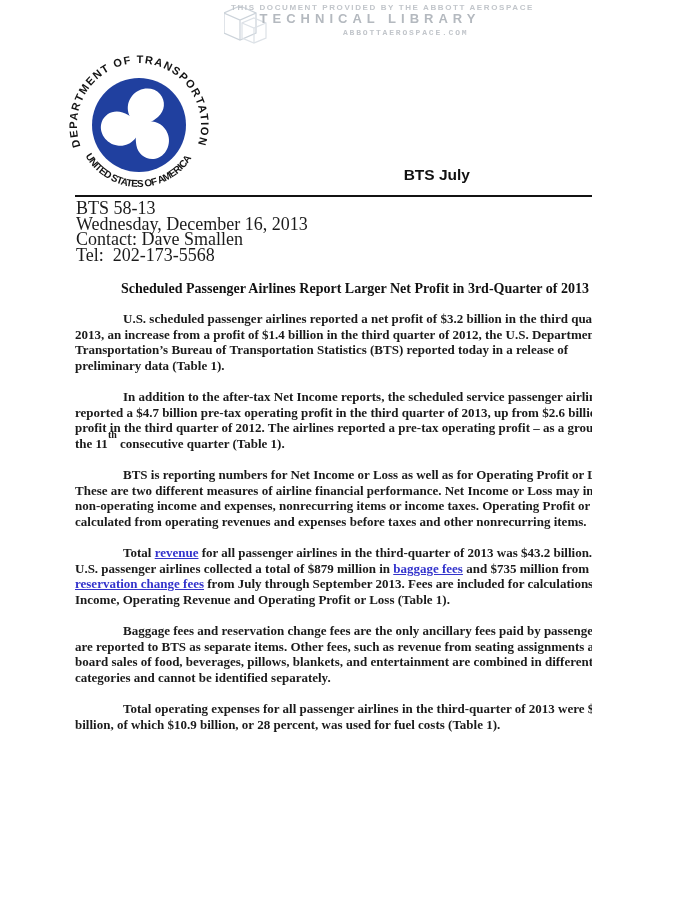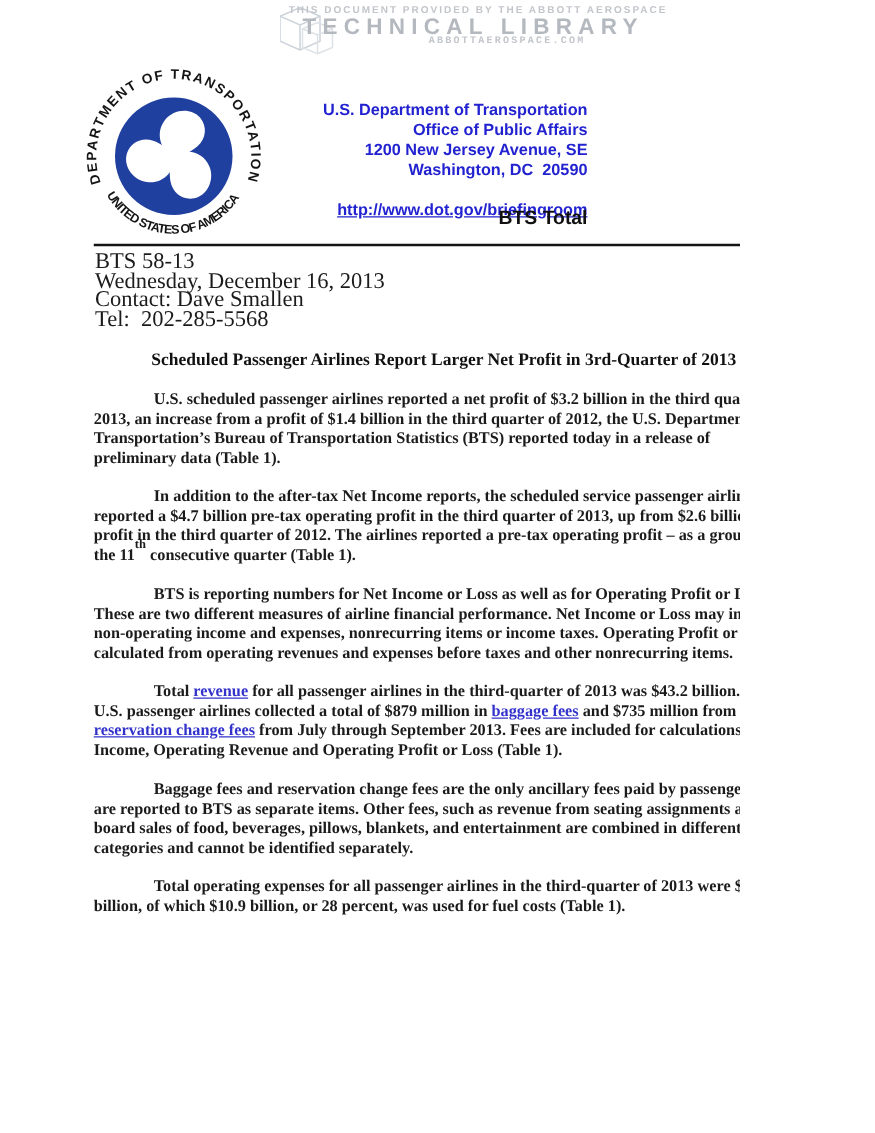--- a/index.html
+++ b/index.html
@@ -9,21 +9,21 @@
   }
 
   
   .wm1 {
     position:absolute; top:3px; left:231px; width:286px; text-align:center;
     font-family:"Liberation Sans", sans-serif; font-weight:bold; font-size:8px;
     letter-spacing:1.6px; color:#c2c6cb; white-space:nowrap;
   }
   .wm2 {
     position:absolute; top:11px; left:242px; width:256px; text-align:center;
-    font-family:"Liberation Sans", sans-serif; font-weight:bold; font-size:18px;
+    font-family:"Liberation Sans", sans-serif; font-weight:bold; font-size:13px;
     letter-spacing:5px; color:#b4b9bf; white-space:nowrap;
   }
   .wm3 {
     position:absolute; top:28px; left:343px;
     font-family:Liberation Mono, monospace; font-weight:bold; font-size:8px;
     letter-spacing:1.8px; color:#c2c6cb; white-space:nowrap;
   }
   .wm-cube { position:absolute; top:4px; left:224px; }
 
   
@@ -100,39 +100,30 @@
       <textPath href="#arcBottom" startOffset="0" textLength="128">UNITED STATES OF AMERICA</textPath>
     </text>
     <circle cx="75" cy="75" r="47" fill="#20409f"></circle>
     <g fill="#ffffff">
       <path d="M75,76 C64,70 60,56 68,46 C75,37 89,36 96,44 C102,51 101,61 94,67 C88,72 81,75 75,76 Z"></path>
       <path d="M75,76 C64,70 60,56 68,46 C75,37 89,36 96,44 C102,51 101,61 94,67 C88,72 81,75 75,76 Z" transform="rotate(120 75 75)"></path>
       <path d="M75,76 C64,70 60,56 68,46 C75,37 89,36 96,44 C102,51 101,61 94,67 C88,72 81,75 75,76 Z" transform="rotate(240 75 75)"></path>
     </g>
   </svg>
 
-  <div class="office" style="color:#2222d0">
-    <div class="hdr-line">U.S. Department of Transportation</div>
-    <div class="hdr-line">Office of Public Affairs</div>
-    <div class="hdr-line">1200 New Jersey Avenue, SE</div>
-    <div class="hdr-line">Washington, DC  20590</div>
-    <div class="hdr-line">
-      <a href="#" style="color:#2222d0">http://www.dot.gov/briefingroom</a>
-    </div>
-  </div>
 
-  <div class="bts-data">BTS Total</div>
+  <div class="bts-data">BTS July</div>
 
   <div class="rule"></div>
 
   <div class="release-info">
     <div class="info-line">BTS 58-13</div>
     <div class="info-line">Wednesday, December 16, 2013</div>
     <div class="info-line">Contact: Dave Smallen</div>
-    <div class="info-line">Tel:  202-285-5568</div>
+    <div class="info-line">Tel:  202-173-5568</div>
   </div>
 
   <div class="doc-title">Scheduled Passenger Airlines Report Larger Net Profit in 3rd-Quarter of 2013</div>
 
   <div class="body-text-block">
       <p><span>U.S. scheduled passenger airlines reported a net profit of $3.2 billion in the third quarter of 2013, an increase from a profit of $1.4 billion in the third quarter of 2012, the U.S. Department of Transportation’s Bureau of Transportation Statistics (BTS) reported today in a release of preliminary data (Table 1).</span></p>
       <p><span>In addition to the after-tax Net Income reports, the scheduled service passenger airlines reported a $4.7 billion pre-tax operating profit in the third quarter of 2013, up from $2.6 billion profit in the third quarter of 2012. The airlines reported a pre-tax operating profit – as a group - for the 11</span><sup>th</sup><span> consecutive quarter (Table 1).</span></p>
       <p><span>BTS is reporting numbers for Net Income or Loss as well as for Operating Profit or Loss. These are two different measures of airline financial performance. Net Income or Loss may include non-operating income and expenses, nonrecurring items or income taxes. Operating Profit or Loss is calculated from operating revenues and expenses before taxes and other nonrecurring items.</span></p>
       <p><span>Total </span><a href="#" class="body-link" style="color: rgb(51, 51, 204);">revenue</a><span> for all passenger airlines in the third-quarter of 2013 was $43.2 billion. All U.S. passenger airlines collected a total of $879 million in </span><a href="#" class="body-link" style="color: rgb(51, 51, 204);">baggage fees</a><span> and $735 million from </span><a href="#" class="body-link" style="color: rgb(51, 51, 204);">reservation change fees</a><span> from July through September 2013. Fees are included for calculations of Net Income, Operating Revenue and Operating Profit or Loss (Table 1).</span></p>
       <p><span>Baggage fees and reservation change fees are the only ancillary fees paid by passengers that are reported to BTS as separate items. Other fees, such as revenue from seating assignments and on-board sales of food, beverages, pillows, blankets, and entertainment are combined in different categories and cannot be identified separately.</span></p>

